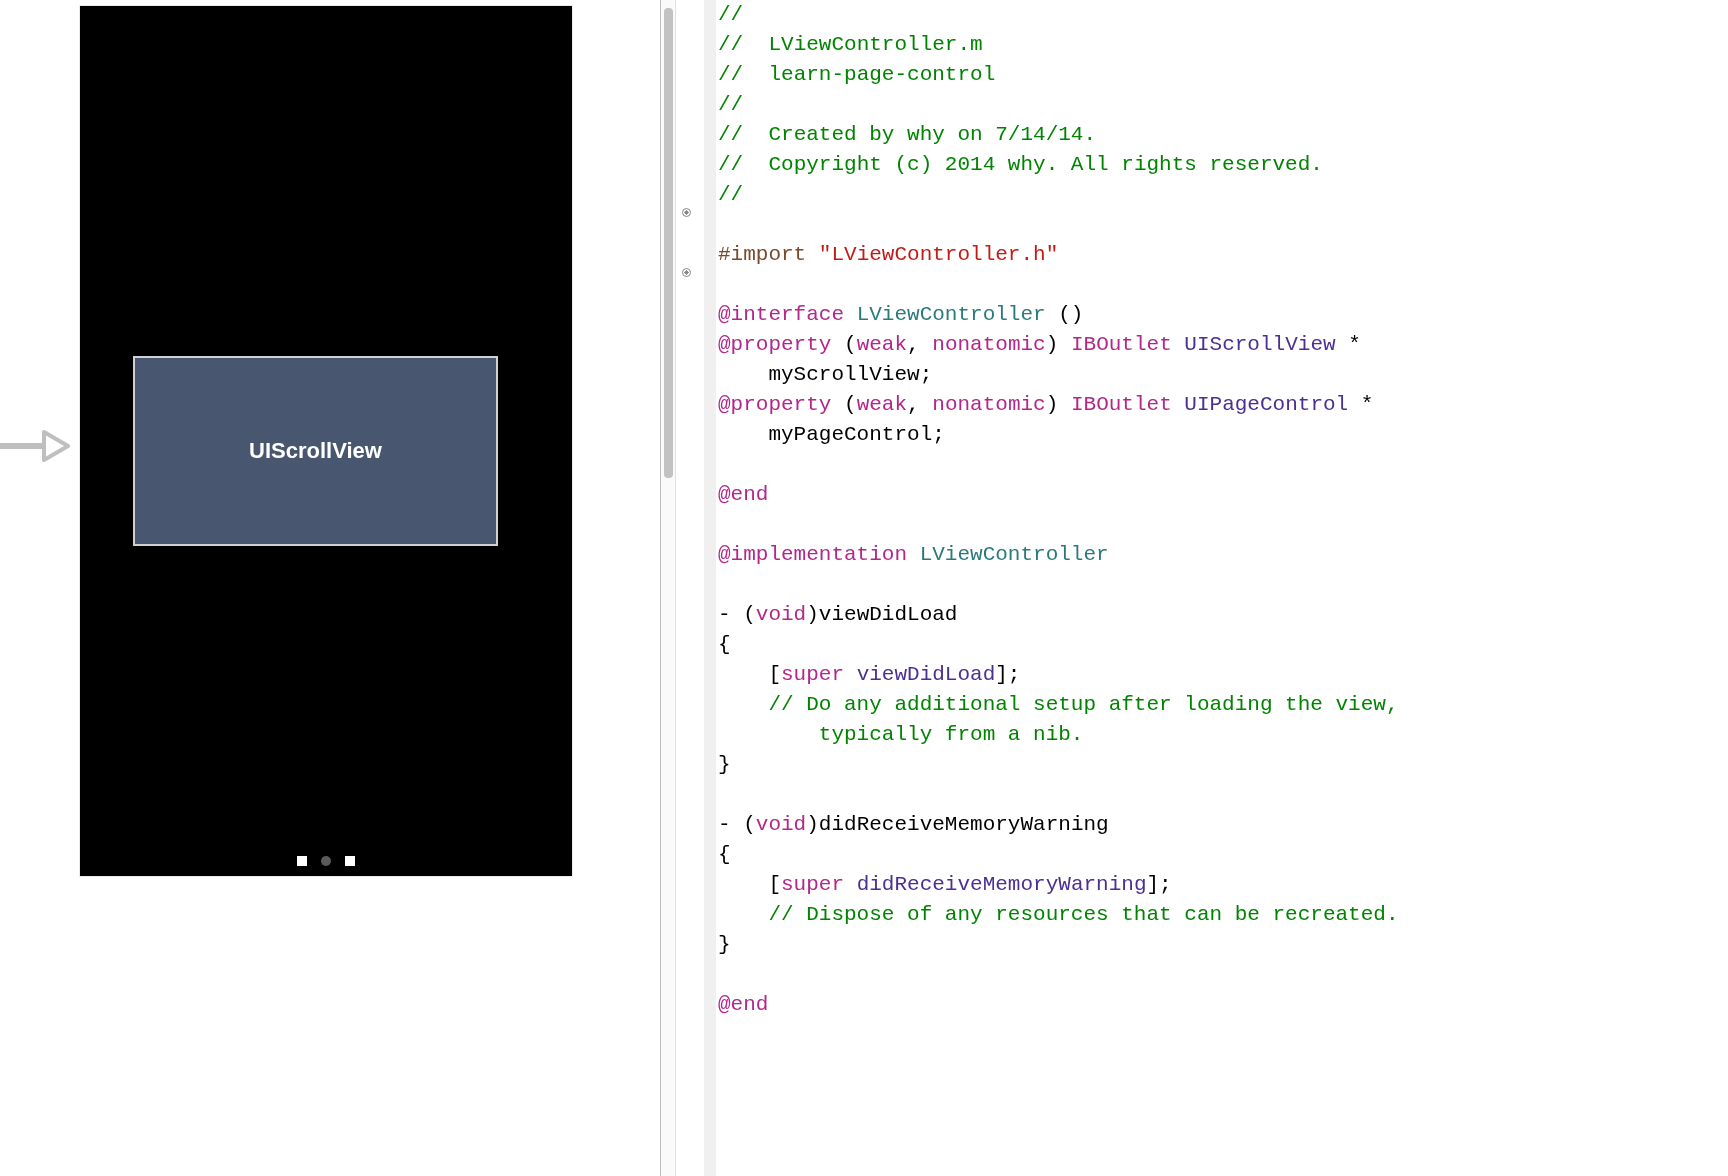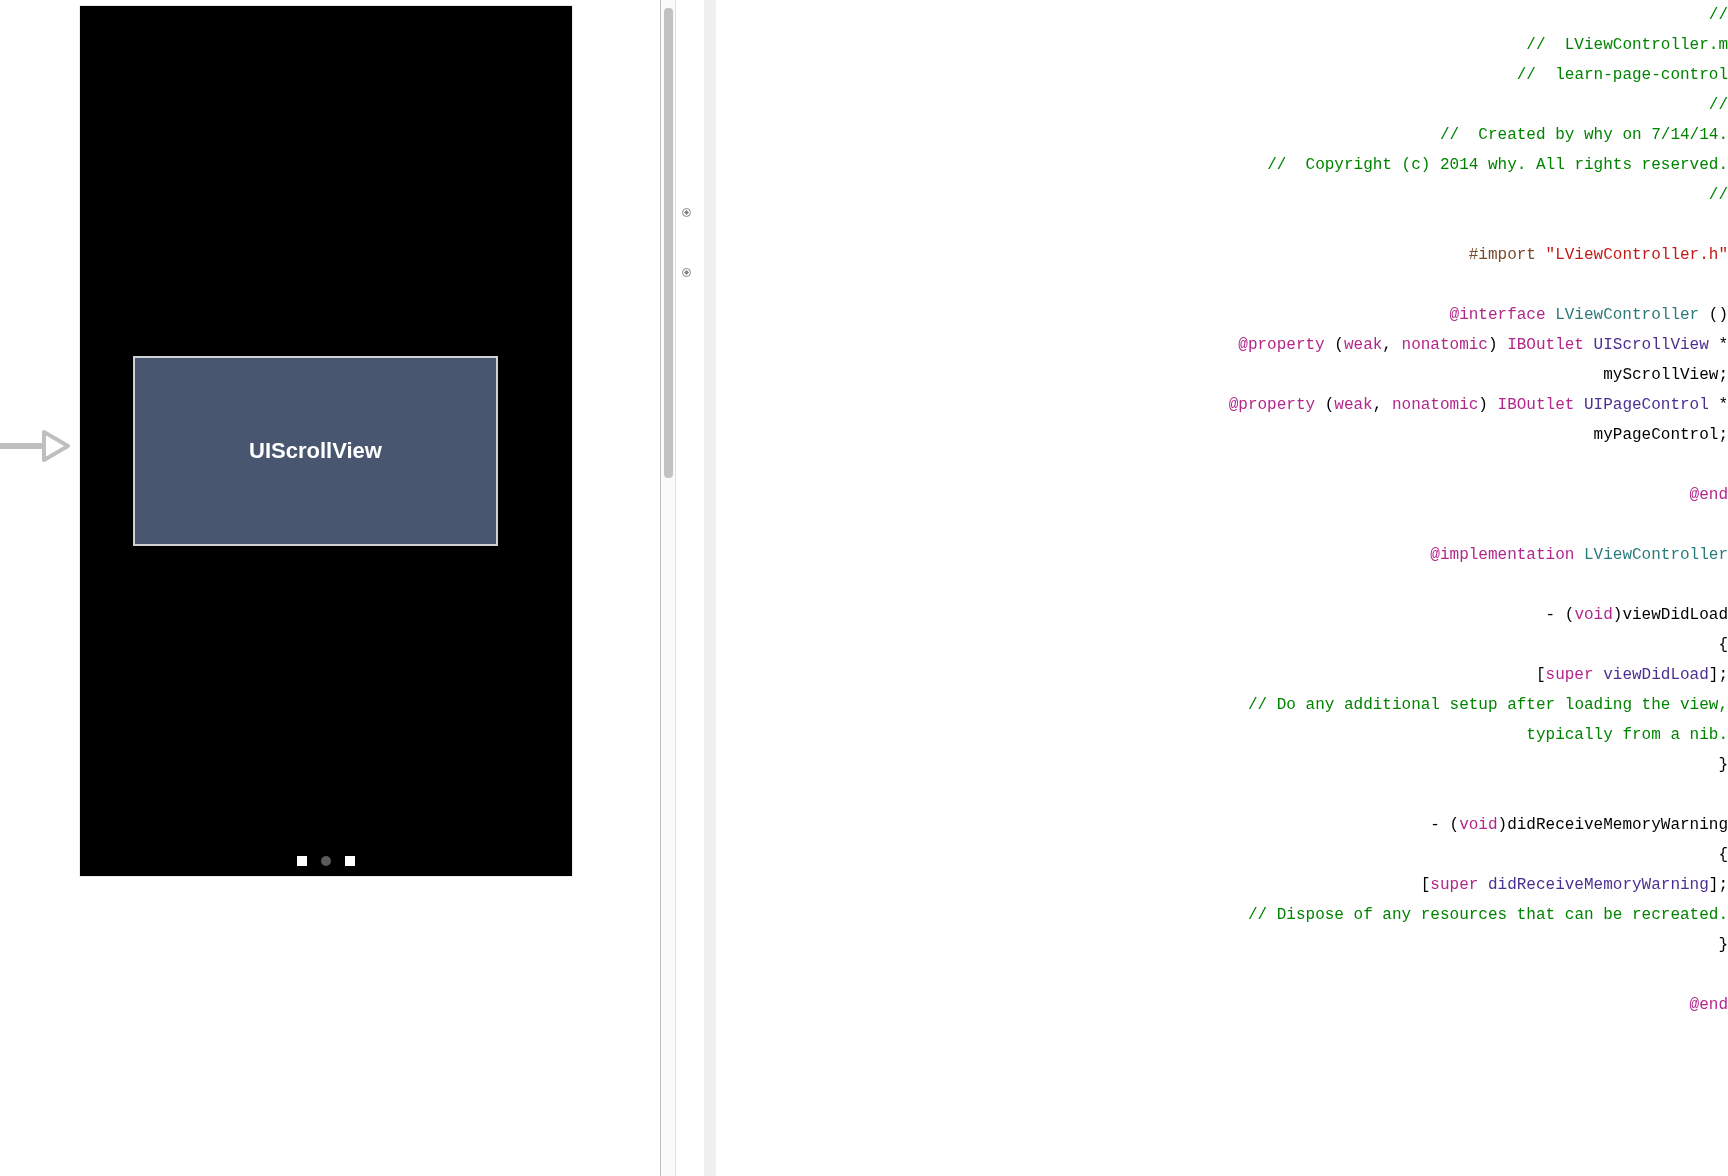--- a/index.html
+++ b/index.html
@@ -129,25 +129,24 @@
       background: #fff;
     }
     .gutter-marker.filled {
       border-color: #888;
       background: radial-gradient(circle at center, #888 0 40%, #fff 45%);
     }
     .code-area {
       flex: 1;
       padding: 0 0 0 2px;
       font-family: Menlo, Monaco, "Courier New", monospace;
-      font-size: 16px;
+      font-size: 21px;
       line-height: 30px;
       color: #000;
       white-space: pre;
-      text-align: right;
     }
     .c-green   { color: #008400; }
     .c-brown   { color: #7a492a; }
     .c-red     { color: #c41a16; }
     .c-magenta { color: #b3278b; }
     .c-purple  { color: #4b2f92; }
     .c-teal    { color: #2a7a7a; }
   </style>
 </head>
 <body>

